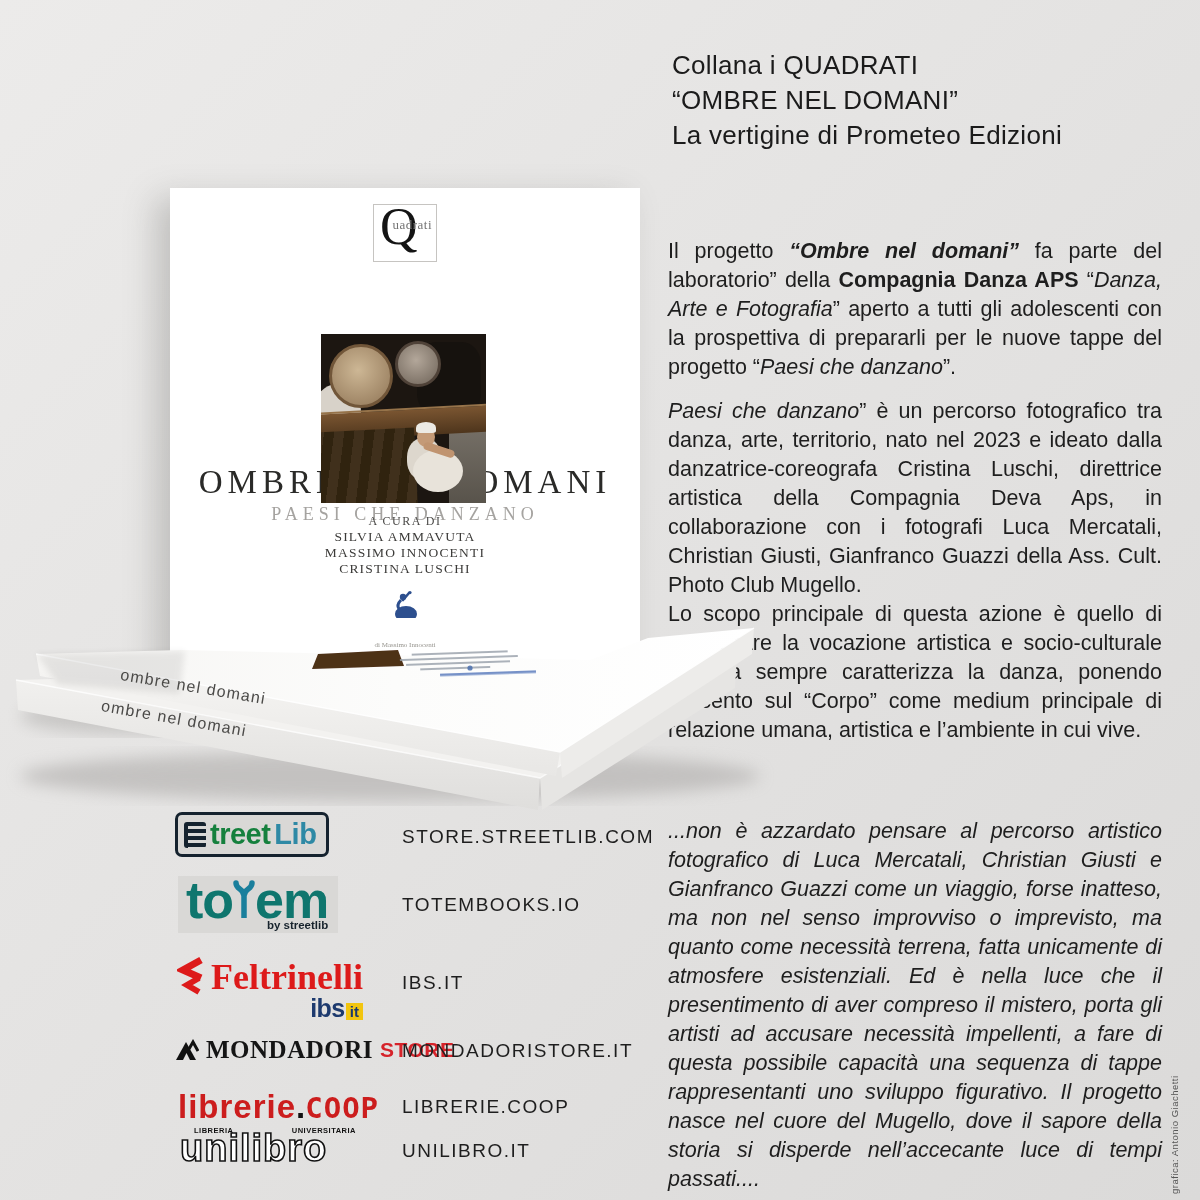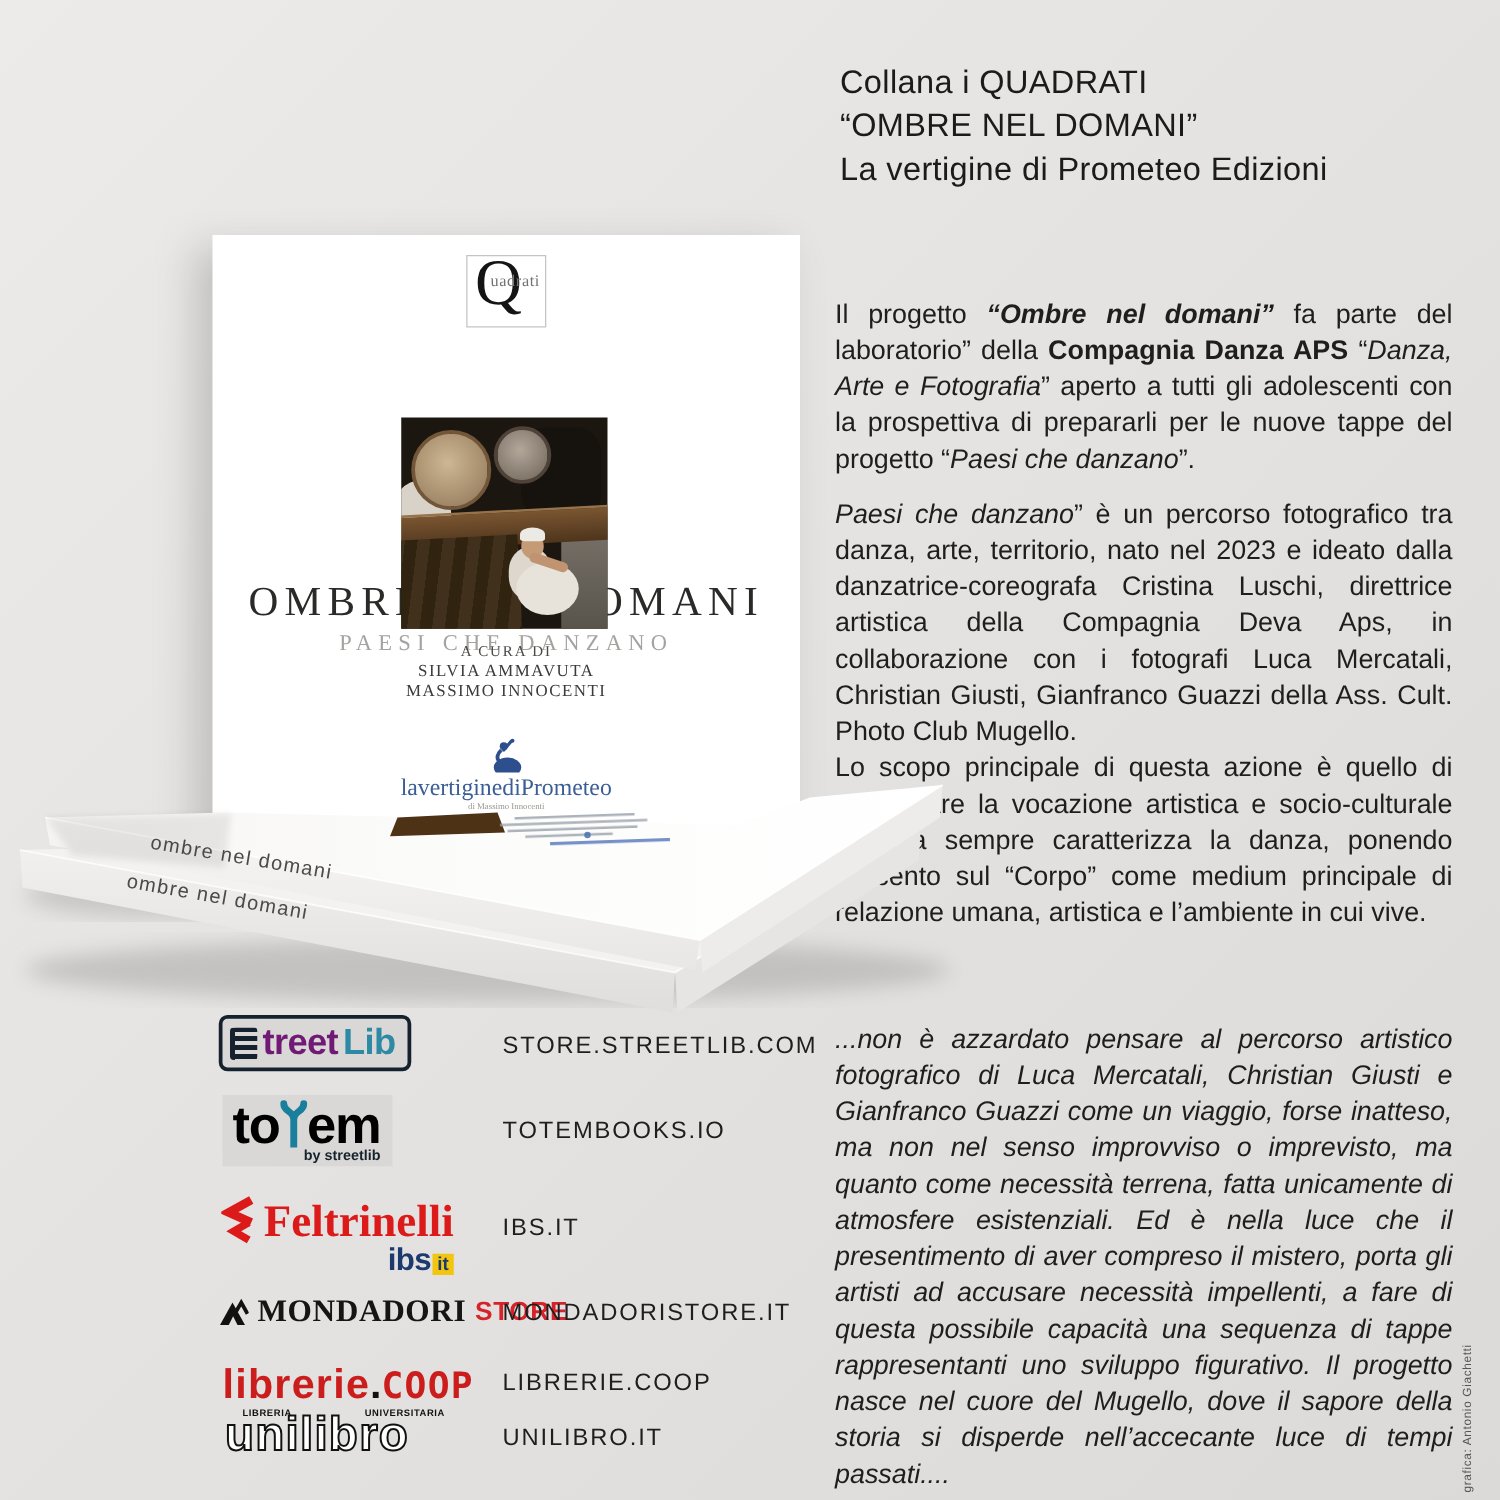--- a/index.html
+++ b/index.html
@@ -48,26 +48,26 @@
   #spine1{left:122px;top:666px;transform:rotate(9.5deg);}
   #spine2{left:103px;top:697px;transform:rotate(10deg);}
 
   
   .store-url{left:402px;font-size:19px;letter-spacing:1.5px;color:#1e1e1e;}
   
   #streetlib{left:175px;top:812px;display:flex;align-items:center;gap:4px;border:3px solid #15222e;border-radius:7px;
     background:#d9d8d6;padding:3px 10px 3px 6px;}
   #streetlib .bars{width:18px;height:26px;border-left:4px solid #15222e;border-radius:3px;
     background:repeating-linear-gradient(#15222e 0 4px,transparent 4px 7px);}
-  #streetlib .t1{font-size:29px;font-weight:bold;color:#701a75;letter-spacing:-.5px;}
+  #streetlib .t1{font-size:29px;font-weight:bold;color:#15803d;letter-spacing:-.5px;}
   #streetlib .t2{font-size:29px;font-weight:bold;color:#2e89a5;letter-spacing:-.5px;}
   
   #totem{left:178px;top:876px;background:#d9d8d6;padding:4px 10px 2px 8px;}
   #totem .row{display:flex;align-items:flex-end;}
-  #totem .t{font-size:42px;line-height:36px;font-weight:bold;color:#000000;letter-spacing:-1px;}
+  #totem .t{font-size:52px;line-height:36px;font-weight:bold;color:#0f766e;letter-spacing:-1px;}
   #totem .sub{display:block;text-align:right;font-size:11.5px;font-weight:bold;color:#16222c;margin-top:1px;}
   
   #feltrinelli{left:177px;top:956px;}
   #feltrinelli .row{display:flex;align-items:center;gap:6px;}
   #feltrinelli .name{font-family:"Liberation Serif",serif;font-weight:bold;font-size:36px;color:#dd1a1a;}
   #feltrinelli .ibsrow{display:flex;justify-content:flex-end;align-items:baseline;margin-top:-4px;}
   #feltrinelli .ibs{font-size:25px;font-weight:bold;color:#1d3a6e;letter-spacing:-.5px;}
   #feltrinelli .it{font-size:15px;font-weight:bold;color:#1d3a6e;background:#f2c50f;padding:0 4px;margin-left:1px;}
   
   #mondadori{left:175px;top:1036px;display:flex;align-items:center;gap:7px;}
@@ -131,31 +131,31 @@
       <div class="ph" style="left:86px;top:104px;width:34px;height:42px;background:#ddd7cd;border-radius:45%;"></div>
       <div class="ph" style="left:92px;top:116px;width:50px;height:42px;background:#e8e3da;border-radius:50%;"></div>
       <div class="ph" style="left:96px;top:93px;width:18px;height:20px;background:#c49a77;border-radius:50%;"></div>
       <div class="ph" style="left:95px;top:88px;width:20px;height:11px;background:#eceae4;border-radius:50% 50% 20% 20%;"></div>
       <div class="ph" style="left:102px;top:112px;width:32px;height:8px;background:#c09470;border-radius:4px;transform:rotate(18deg);"></div>
     </div>
 
     <div id="acuradi" class="abs">A CURA DI</div>
     <div class="abs curator" style="top:341px;">SILVIA AMMAVUTA</div>
     <div class="abs curator" style="top:357px;">MASSIMO INNOCENTI</div>
+    <div class="abs curator" style="top:373px;">CRISTINA LUSCHI</div>
 
     <div id="pub-icon" class="abs">
       <svg width="34" height="28" viewBox="0 0 34 28">
         <ellipse cx="18" cy="24" rx="11" ry="8" fill="#2d4f8e"></ellipse>
         <circle cx="15" cy="7" r="3.2" fill="#2d4f8e"></circle>
         <path d="M15 10 L21 3" stroke="#2d4f8e" stroke-width="2.6" stroke-linecap="round"></path>
         <circle cx="22" cy="2.6" r="1.6" fill="#2d4f8e"></circle>
         <path d="M13 10 C10 13 9 16 11 19" stroke="#2d4f8e" stroke-width="3" fill="none"></path>
       </svg>
     </div>
-    <div id="pub-name" class="abs">lavertiginediPrometeo</div>
     <div id="pub-sub" class="abs">di Massimo Innocenti</div>
   </div>
 
   <svg id="stack" class="abs" width="800" height="260" viewBox="0 560 800 260">
     <defs>
       <linearGradient id="gTop" x1="0" y1="0" x2="1" y2="0">
         <stop offset="0" stop-color="#f6f5f3"></stop>
           <stop offset=".5" stop-color="#fcfcfb"></stop>
           <stop offset="1" stop-color="#ffffff"></stop>
       </linearGradient>

